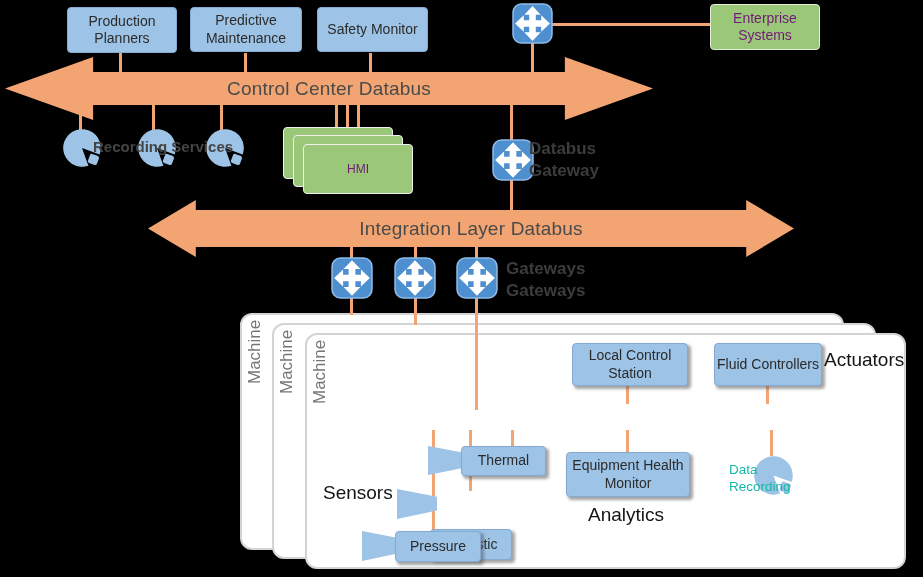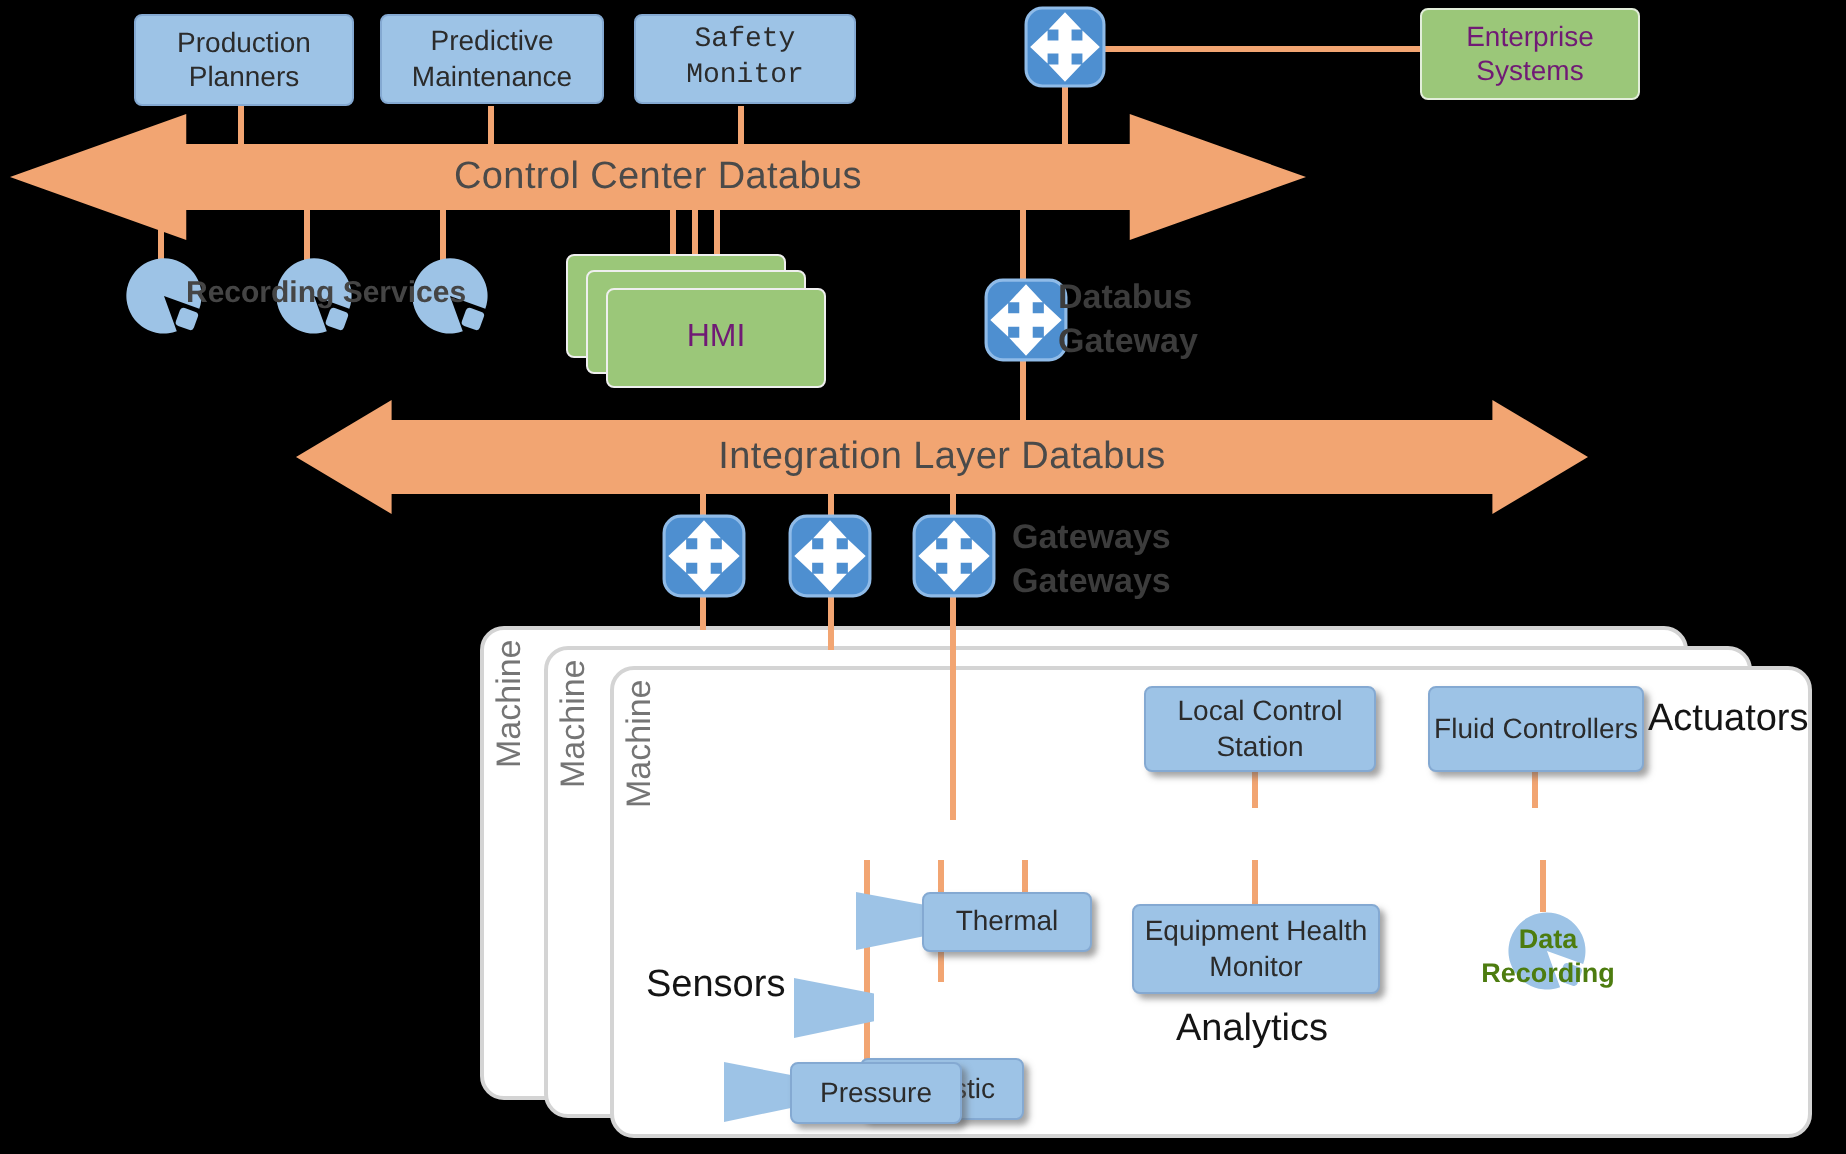--- a/index.html
+++ b/index.html
@@ -33,21 +33,21 @@
   }
   
   .card{background:#FFF;border:2px solid #D4D4D4;border-radius:12px;box-sizing:border-box;}
   .vlabel{
     writing-mode:vertical-rl;transform:rotate(180deg);
     color:#757575;font-size:17px;display:flex;align-items:center;justify-content:flex-end;
   }
   .gray-label{color:#3C3C3C;font-size:17px;font-weight:600;line-height:22px;}
   .black-label{color:#141414;font-size:19px;white-space:nowrap;}
   .rs-label{color:#454545;font-size:15px;font-weight:600;white-space:nowrap;z-index:6;}
-  .dr-label{color:#4d7c0f;font-size:13.5px;font-weight:700;line-height:17px;text-align:center;z-index:6;}
+  .dr-label{color:#14b8a6;font-size:13.5px;font-weight:400;line-height:17px;text-align:left;z-index:6;}
   .horn{background:#9DC3E6;clip-path:polygon(0 0,100% 26%,100% 72%,0 100%);filter:drop-shadow(2px 2px 1px rgba(90,90,90,.45));}
   .gw{line-height:0;}
   svg{display:block;}
   .z1{z-index:1}.z2{z-index:2}.z3{z-index:3}.z4{z-index:4}
 </style>
 </head>
 <body>
 
 <div id="stage">
 
@@ -84,21 +84,21 @@
 
   <div class="abs bus bus-cc z3" style="left:5px;top:57px;width:648px;height:63px;">
     <span>Control Center Databus</span>
   </div>
   <div class="abs bus bus-il z3" style="left:148px;top:200px;width:646px;height:57px;">
     <span>Integration Layer Databus</span>
   </div>
 
   <div class="abs nbox z4" style="left:67px;top:7px;width:110px;height:46px;">Production Planners</div>
   <div class="abs nbox z4" style="left:190px;top:7px;width:112px;height:45px;">Predictive Maintenance</div>
-  <div class="abs nbox z4" style="left:317px;top:7px;width:111px;height:45px;font-family:Liberation Mono, monospace;">Safety Monitor</div>
+  <div class="abs nbox z4" style="left:317px;top:7px;width:111px;height:45px;">Safety Monitor</div>
   <div class="abs gbox z4" style="left:710px;top:4px;width:110px;height:46px;">Enterprise Systems</div>
 
   <div class="abs gw z4" style="left:512px;top:3px;">
     <svg width="41" height="41" viewBox="0 0 40 40">
       <rect x="1" y="1" width="38" height="38" rx="8" fill="#4E8FD0" stroke="#8FBBE8" stroke-width="1.5"></rect>
       <path d="M20 3 L28 11.5 L23.2 11.5 L23.2 16.8 L28.5 16.8 L28.5 12 L37 20 L28.5 28 L28.5 23.2 L23.2 23.2 L23.2 28.5 L28 28.5 L20 37 L12 28.5 L16.8 28.5 L16.8 23.2 L11.5 23.2 L11.5 28 L3 20 L11.5 12 L11.5 16.8 L16.8 16.8 L16.8 11.5 L12 11.5 Z" fill="#FFF"></path>
     </svg>
   </div>
 
   <div class="abs z4" style="left:61px;top:127px;">
@@ -116,21 +116,21 @@
   <div class="abs z4" style="left:204px;top:127px;">
     <svg width="42" height="42" viewBox="0 0 44 44">
       <path d="M22 22 L40.5 28.7 A19.7 19.7 0 1 0 28.7 40.5 Z" fill="#9DC3E6"></path>
       <rect x="29" y="29" width="10" height="10" rx="2" fill="#9DC3E6" transform="rotate(20 34 34)"></rect>
     </svg>
   </div>
   <div class="abs rs-label" style="left:93px;top:138px;">Recording Services</div>
 
   <div class="abs gbox z4" style="left:283px;top:127px;width:110px;height:52px;border-color:#EFEFEF;"></div>
   <div class="abs gbox z4" style="left:293px;top:135px;width:110px;height:52px;border-color:#EFEFEF;"></div>
-  <div class="abs gbox z4" style="left:303px;top:144px;width:110px;height:50px;border-color:#EFEFEF;font-size:16px;">HMI</div>
+  <div class="abs gbox z4" style="left:303px;top:144px;width:110px;height:50px;border-color:#EFEFEF;font-size:12px;">HMI</div>
 
   <div class="abs gw z4" style="left:492px;top:139px;">
     <svg width="42" height="42" viewBox="0 0 40 40">
       <rect x="1" y="1" width="38" height="38" rx="8" fill="#4E8FD0" stroke="#8FBBE8" stroke-width="1.5"></rect>
       <path d="M20 3 L28 11.5 L23.2 11.5 L23.2 16.8 L28.5 16.8 L28.5 12 L37 20 L28.5 28 L28.5 23.2 L23.2 23.2 L23.2 28.5 L28 28.5 L20 37 L12 28.5 L16.8 28.5 L16.8 23.2 L11.5 23.2 L11.5 28 L3 20 L11.5 12 L11.5 16.8 L16.8 16.8 L16.8 11.5 L12 11.5 Z" fill="#FFF"></path>
     </svg>
   </div>
   <div class="abs gray-label z4" style="left:529px;top:138px;width:90px;">Databus Gateway</div>
 
   <div class="abs gw z4" style="left:331px;top:257px;">

